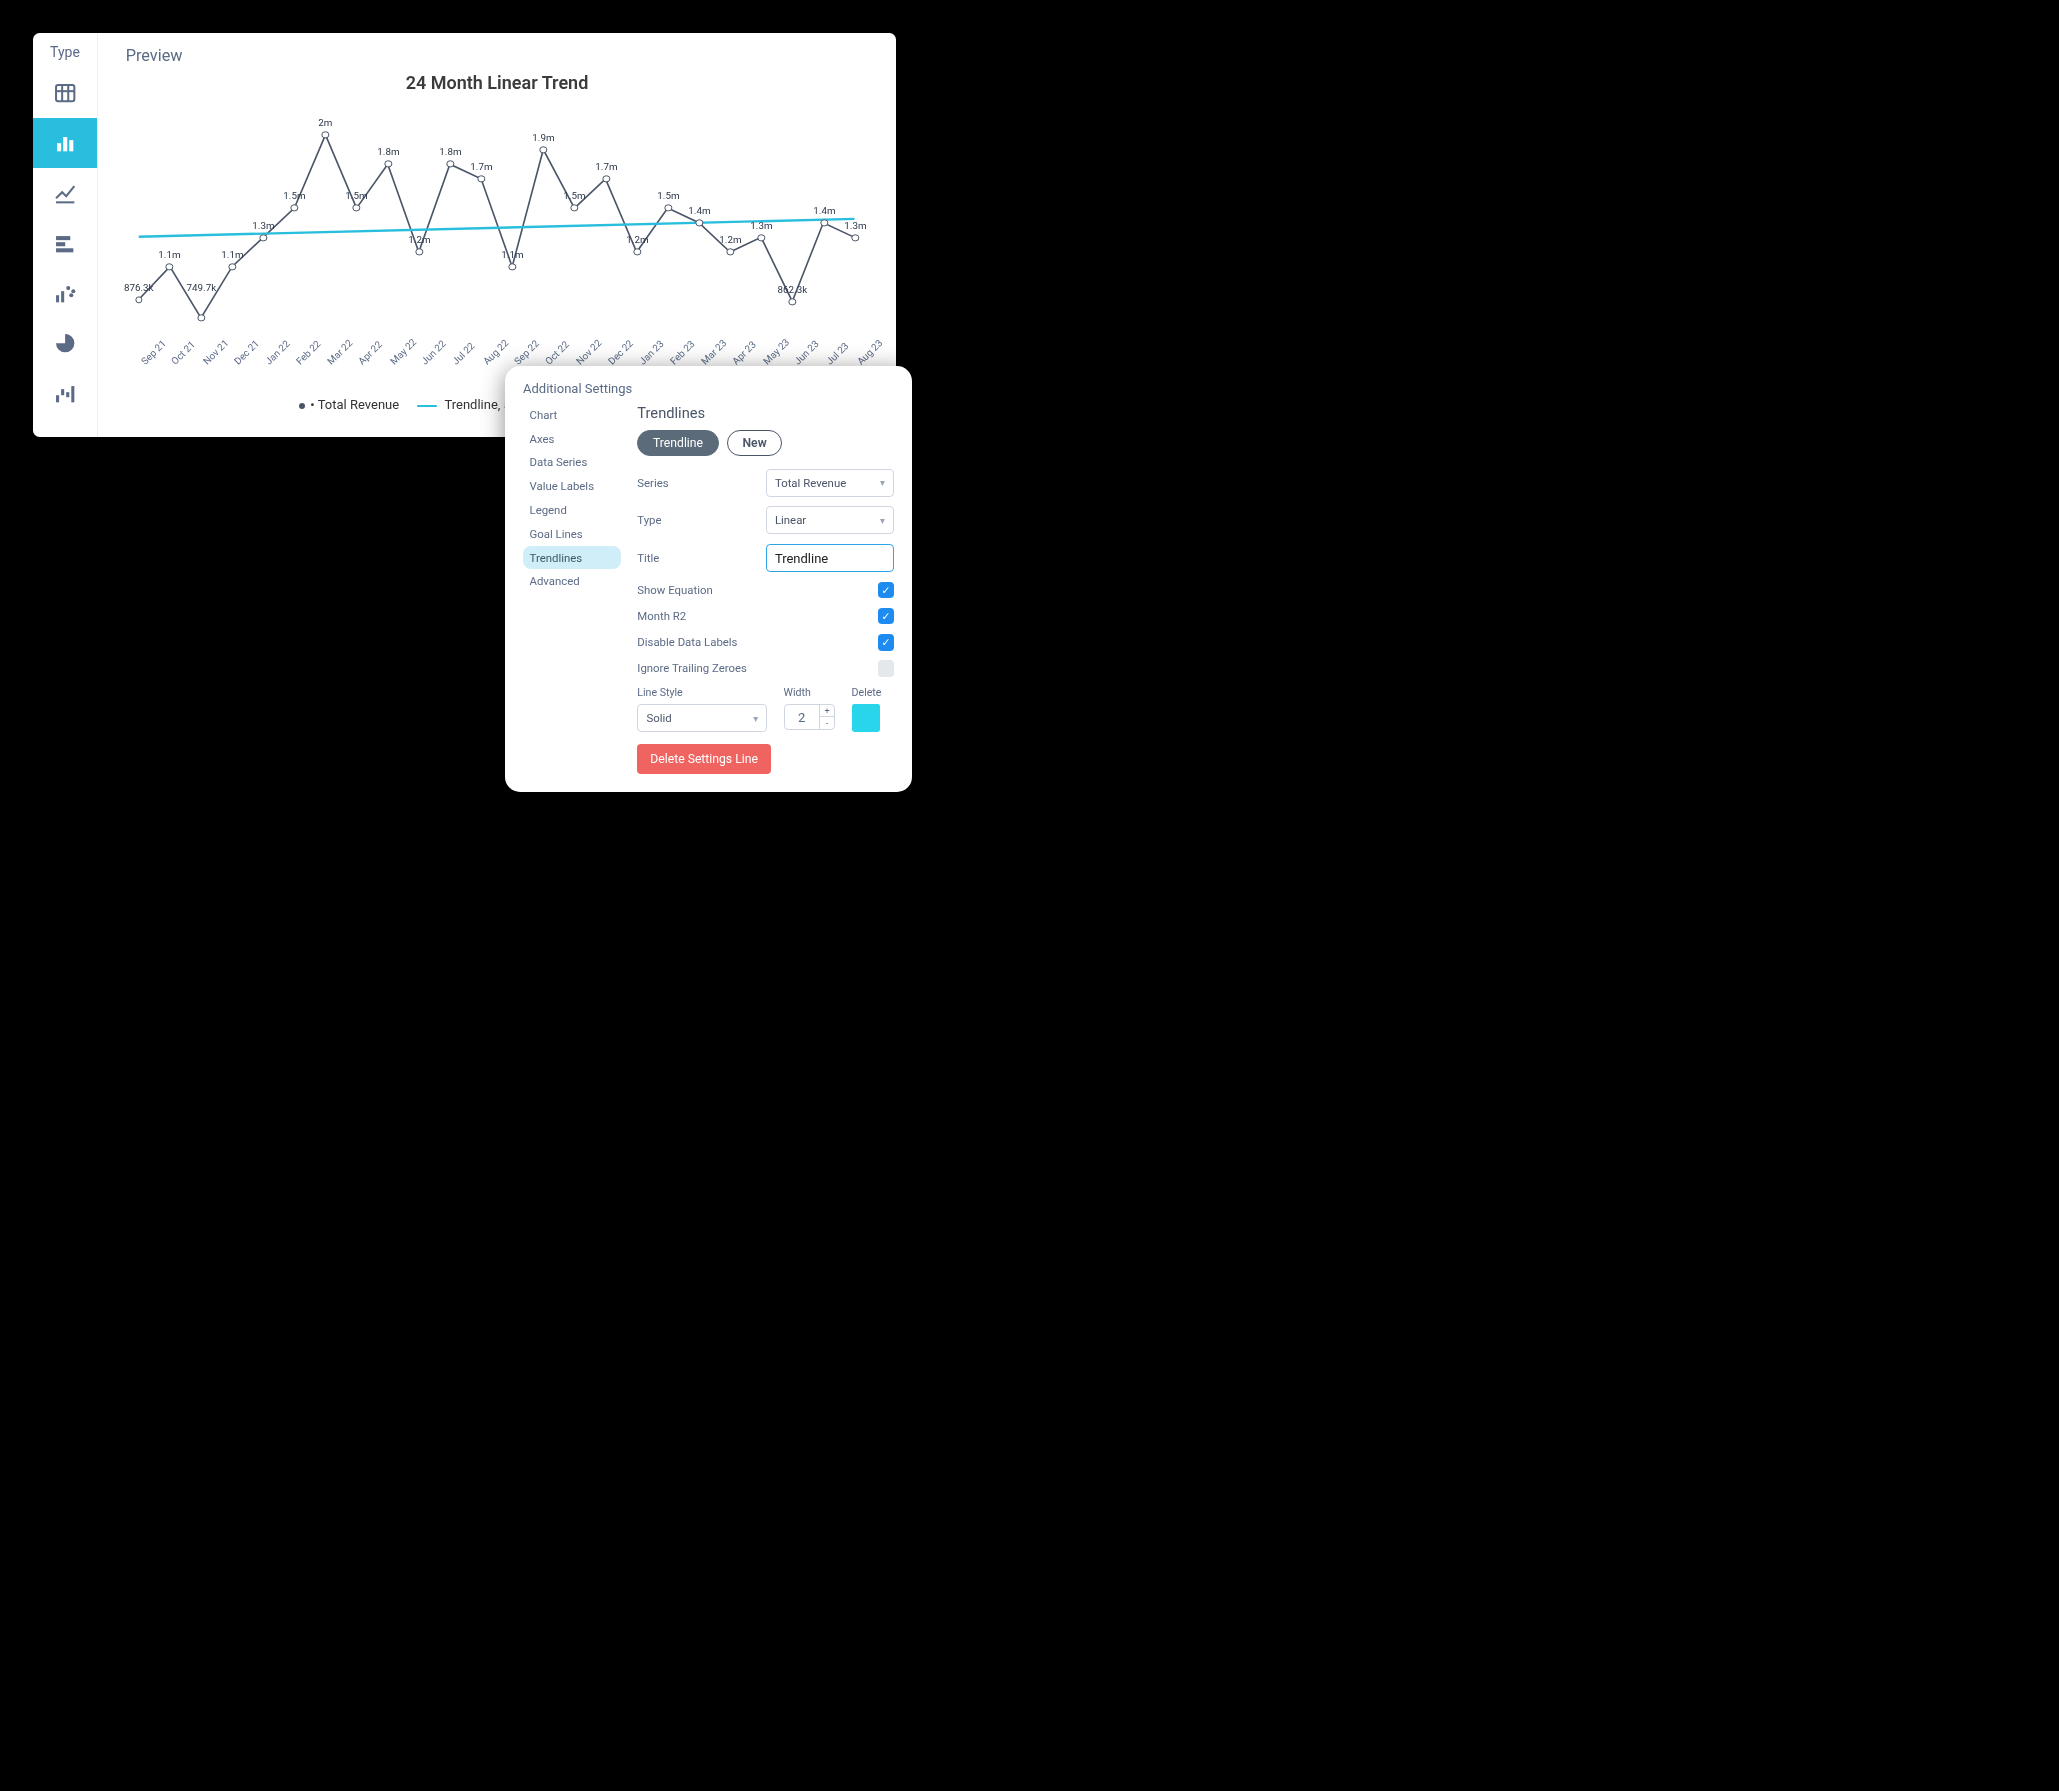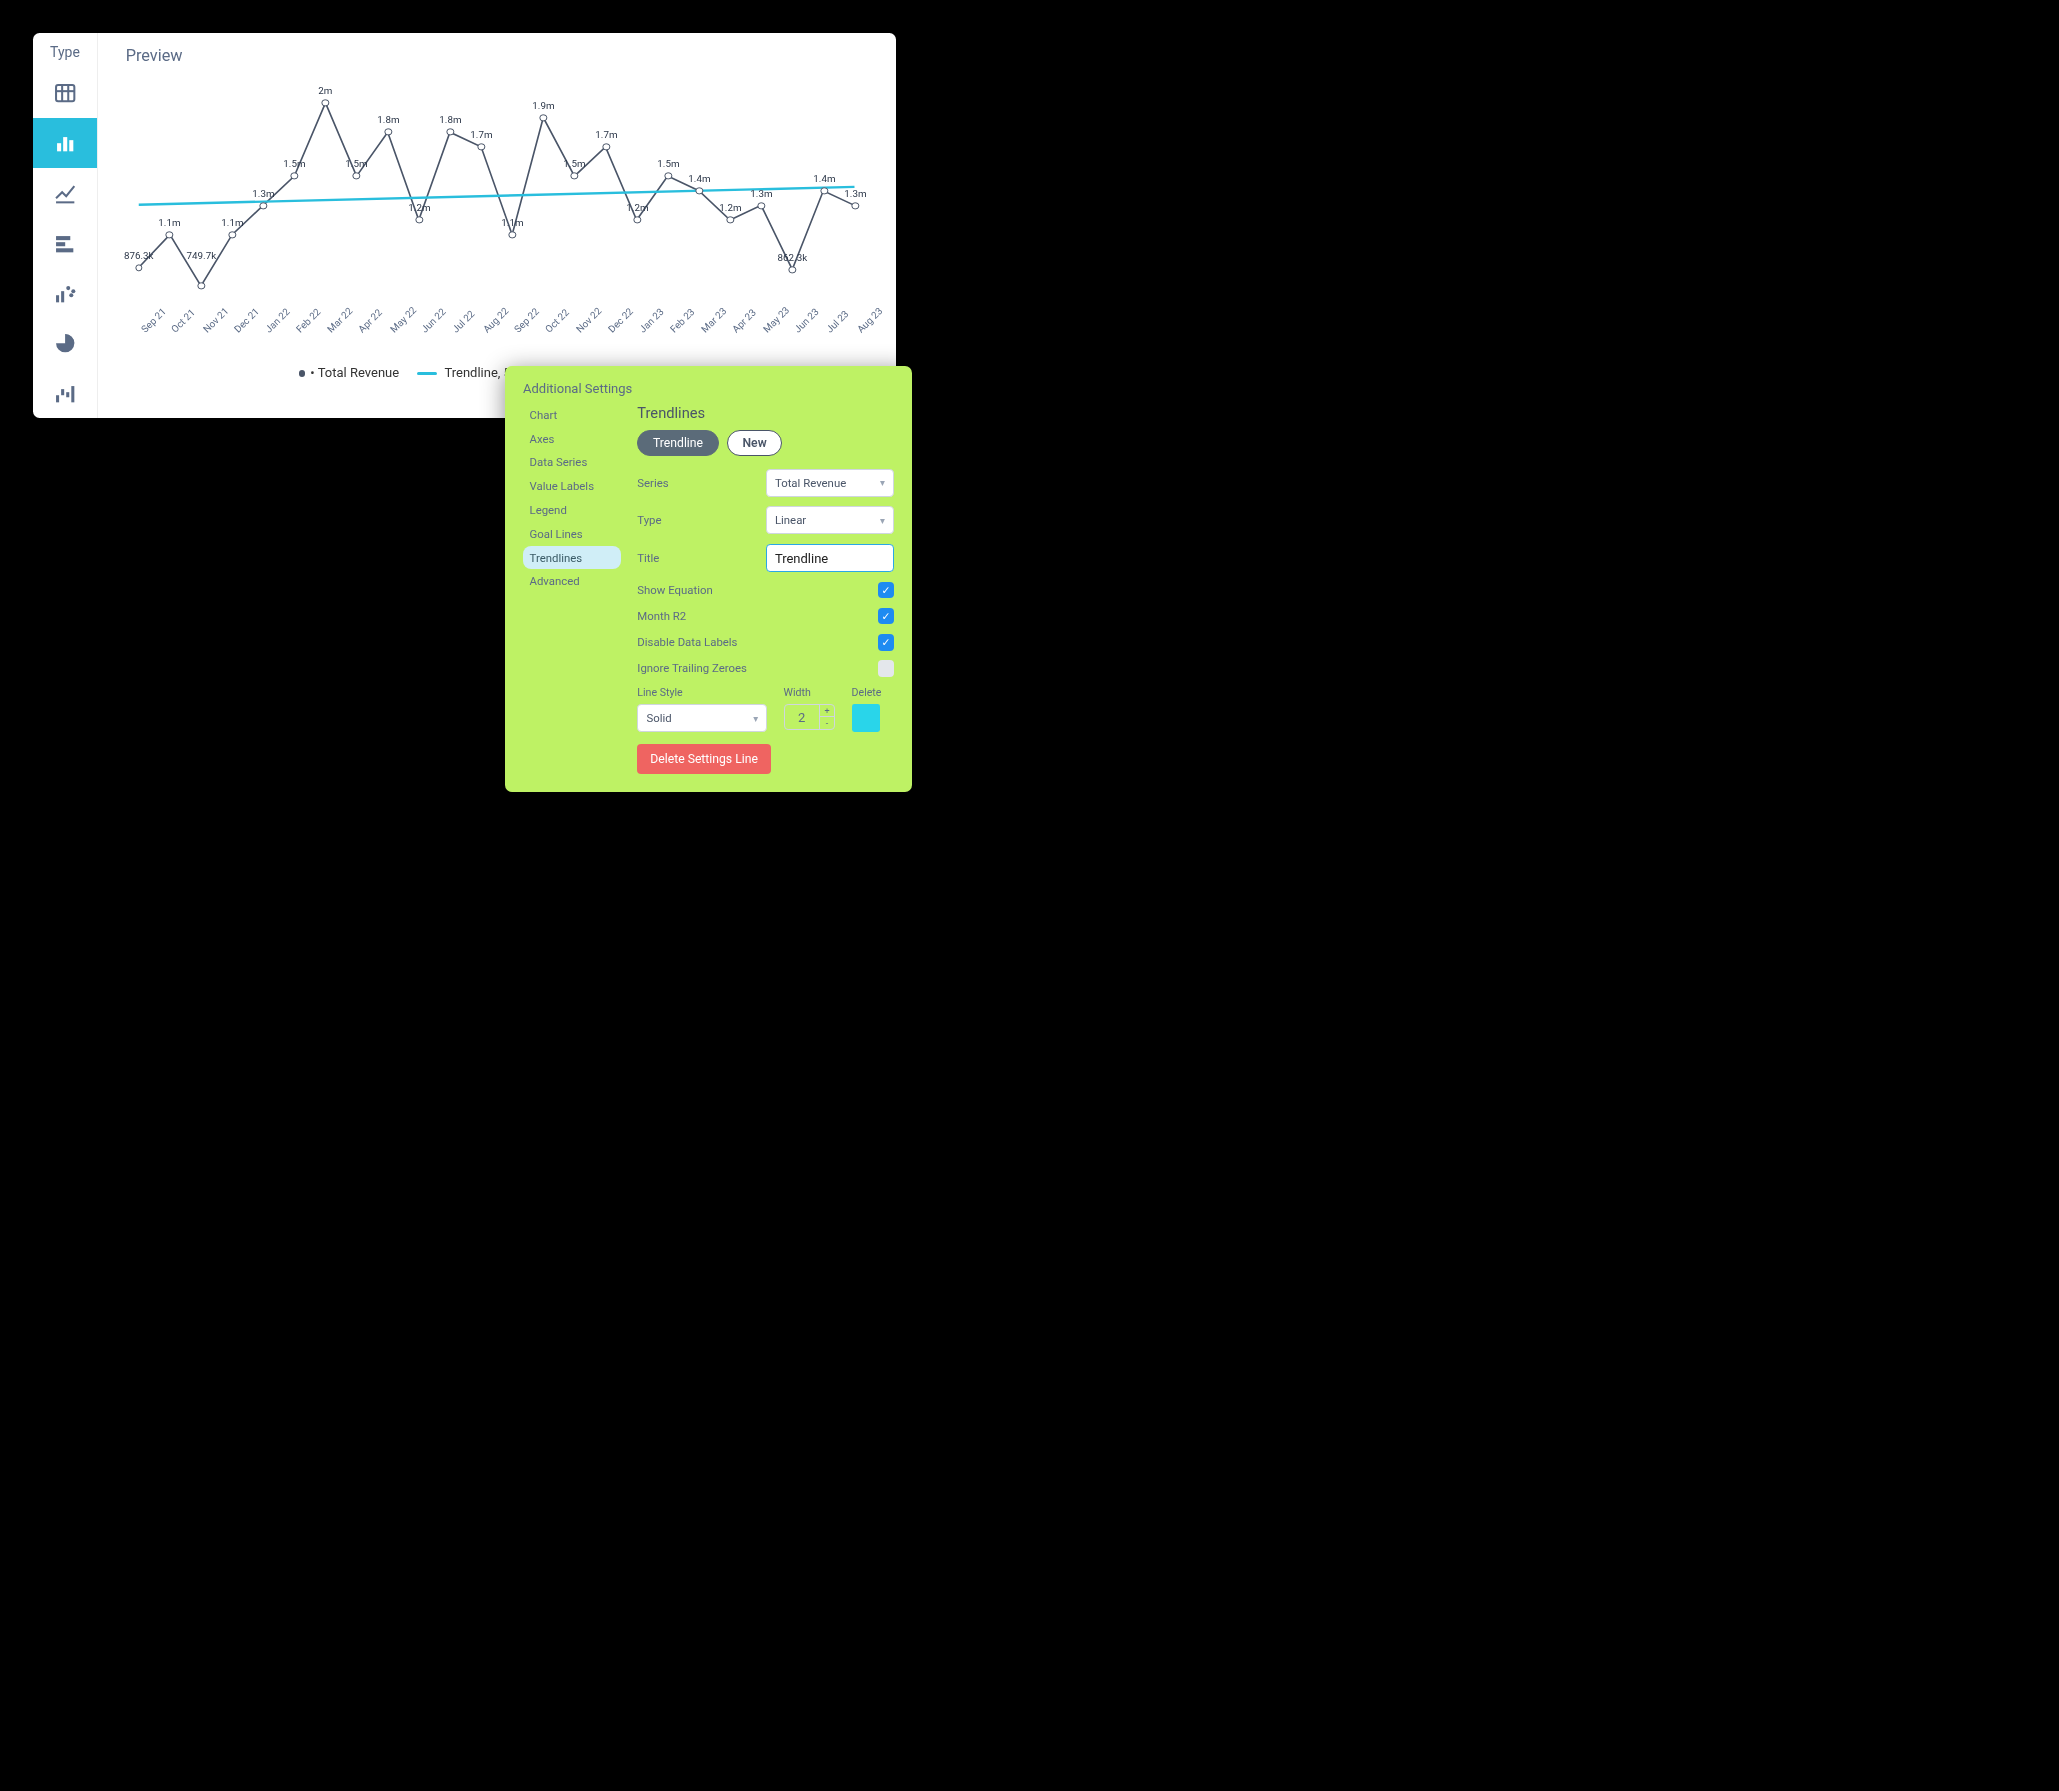--- a/index.html
+++ b/index.html
@@ -48,22 +48,22 @@
   .legend .dot { display:inline-block; width:6.5px; height:6.5px; background:#4A5568; border-radius:50%; vertical-align:middle; margin-right:4.9px;}
   .legend .dash { display:inline-block; width:19.5px; height:2.4px; background:#29BEDD; vertical-align:middle; margin:0 4.9px 0 14.7px; border-radius:1.6px;}
   .data-label { position:absolute; font-size:9.8px; color:#2b3648; transform:translate(-50%,-160%); white-space:nowrap;}
   .point { position:absolute; width:7.3px; height:7.3px; background:#fff; border:1.6px solid #4A5568; border-radius:50%; transform:translate(-50%,-50%);}
   svg.series { position:absolute; inset:0; width:100%; height:100%; overflow:visible;}
   
   .settings-panel {
     position: absolute;
     top: 366px; left: 505px;
     width: 407px;
-    background:#bef264;
-    border-radius:7px;
+    background:#ffffff;
+    border-radius:15px;
     box-shadow: 0 4.9px 23px rgba(0,0,0,0.45);
     padding: 14.7px 18px 18px 18px;
     color:#5B6B86;
     display:flex;
     gap: 14.7px;
     align-items: center;
   }
   .settings-left { width: 98px; }
   .settings-heading { font-size:13px; color:#5B6B86; margin-bottom:8.1px;}
   .snav { font-size:11.4px; padding:4.1px 6.5px; border-radius:8.1px; cursor:pointer; margin-bottom:1.6px; color:#5B6B86;}
@@ -151,20 +151,21 @@
           <rect x="3" y="14" width="3" height="7"></rect>
           <rect x="8" y="8" width="3" height="6"></rect>
           <rect x="13" y="11" width="3" height="5"></rect>
           <rect x="18" y="5" width="3" height="16"></rect>
         </svg>
     </div>
   </div>
 
   <div class="preview-area">
     <div class="preview-title">Preview</div>
+    <div class="chart-title">24 Month Linear Trend</div>
     <div class="chart-wrap" id="chart-wrap">
       <svg class="series" id="chart-svg" viewBox="0 0 920 300" width="749" height="244">
           <path d="M20.0,240.3 L58.3,200.0 L96.5,263.1 L134.8,200.0 L173.0,164.0 L211.3,128.0 L249.6,38.0 L287.8,128.0 L326.1,74.0 L364.3,182.0 L402.6,74.0 L440.9,92.0 L479.1,200.0 L517.4,56.0 L555.7,128.0 L593.9,92.0 L632.2,182.0 L670.4,128.0 L708.7,146.0 L747.0,182.0 L785.2,164.0 L823.5,242.8 L861.7,146.0 L900.0,164.0 " fill="none" stroke="#4A5568" stroke-width="2"></path>
           <line x1="20" y1="163.23750379999996" x2="900" y2="141.25323439999994" stroke="#29BEDD" stroke-width="3"></line>
         </svg>
     <div class="point" style="left: 16.3px; top: 196px;"></div>
         <div class="data-label" style="left: 16.3px; top: 196px;">876.3k</div>
         <div class="point" style="left: 47px; top: 163px;"></div>
         <div class="data-label" style="left: 47px; top: 163px;">1.1m</div>
         <div class="point" style="left: 79px; top: 214px;"></div>

